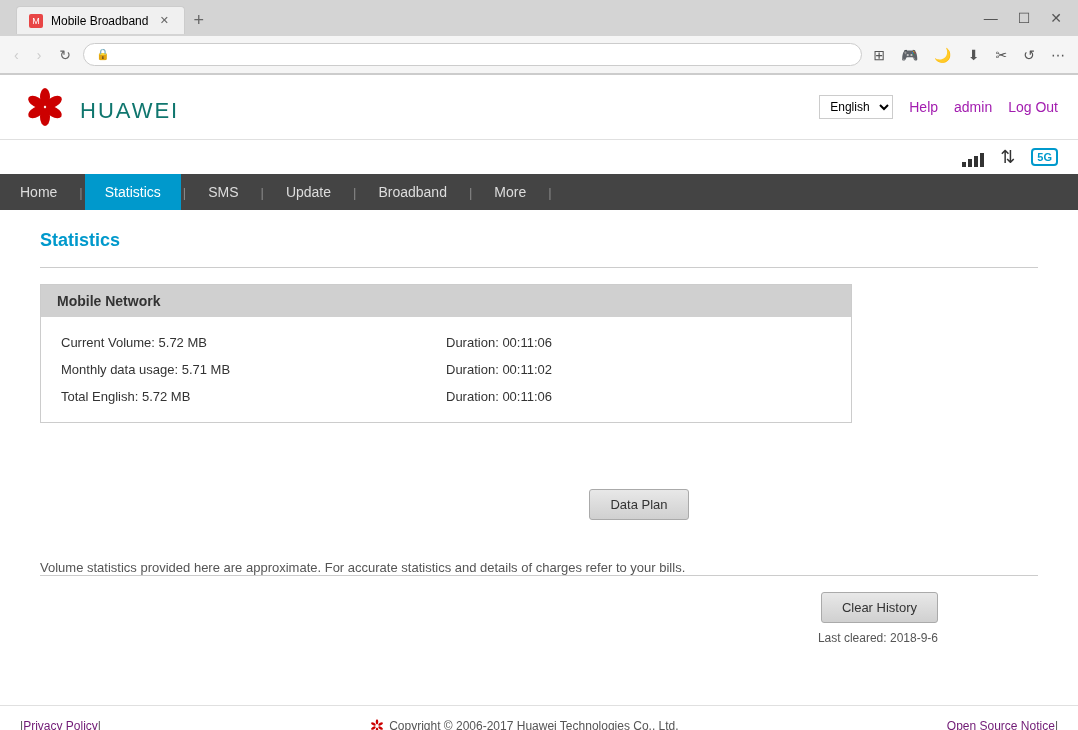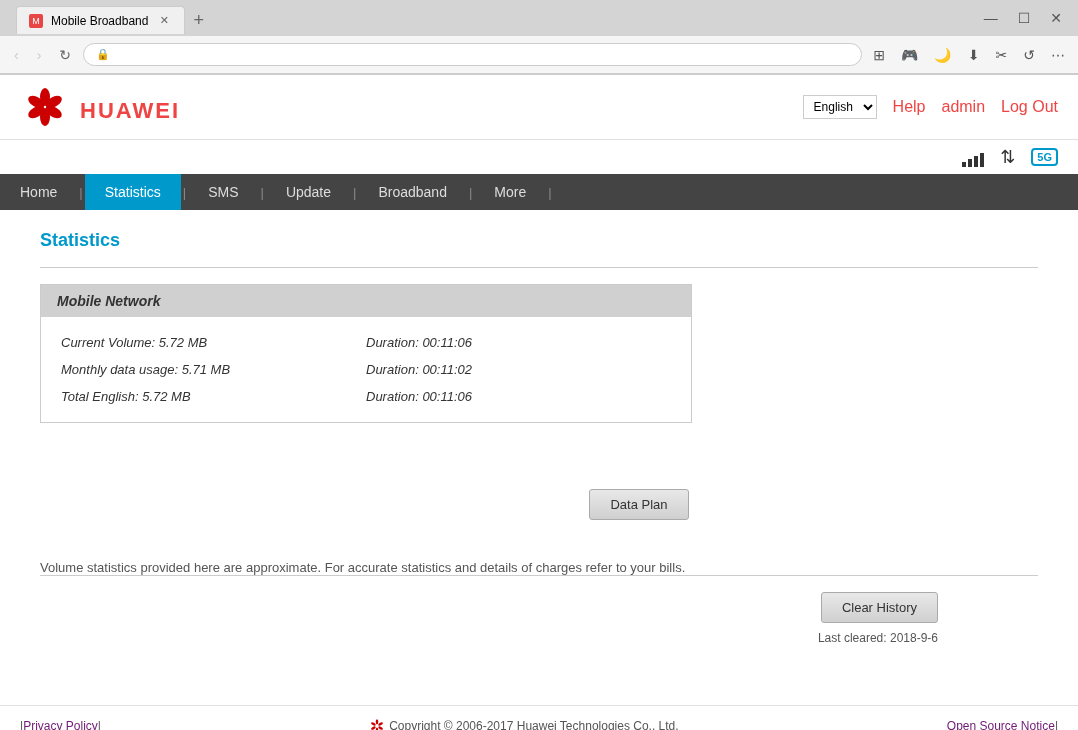--- a/index.html
+++ b/index.html
@@ -143,41 +143,41 @@
       display: flex;
       align-items: center;
       gap: 10px;
     }
     .logo-icon {
       width: 50px;
       height: 40px;
     }
     .logo-text {
       font-size: 22px;
-      font-weight: bold;
-      color: #ef4444;
+      font-weight: normal;
+      color: #0f766e;
       letter-spacing: 2px;
       margin-top: 8px;
     }
     .header-right {
       display: flex;
       align-items: center;
       gap: 16px;
     }
     .lang-select {
       border: 1px solid #ccc;
       padding: 3px 6px;
       font-size: 12px;
       background: white;
       cursor: pointer;
     }
     .header-link {
-      color: #ef4444;
+      color: #a21caf;
       text-decoration: none;
-      font-size: 16px;
+      font-size: 14px;
       cursor: pointer;
     }
     .header-icons {
       display: flex;
       align-items: center;
       gap: 12px;
       padding-right: 20px;
     }
     .signal-bars {
       display: flex;
@@ -228,22 +228,21 @@
       border: none;
       border-top: 1px solid #ccc;
       margin-bottom: 16px;
     }
 
     
     .stats-container {
       border: 1px solid #ccc;
       margin-bottom: 20px;
       background: white;
-      width: 652px;
-      font-style: italic;
+      width: 812px;
     }
     .stats-header {
       background: #d0d0d0;
       padding: 8px 16px;
       font-weight: bold;
       font-size: 14px;
       color: #333;
     }
     .stats-body {
       padding: 12px 20px;

